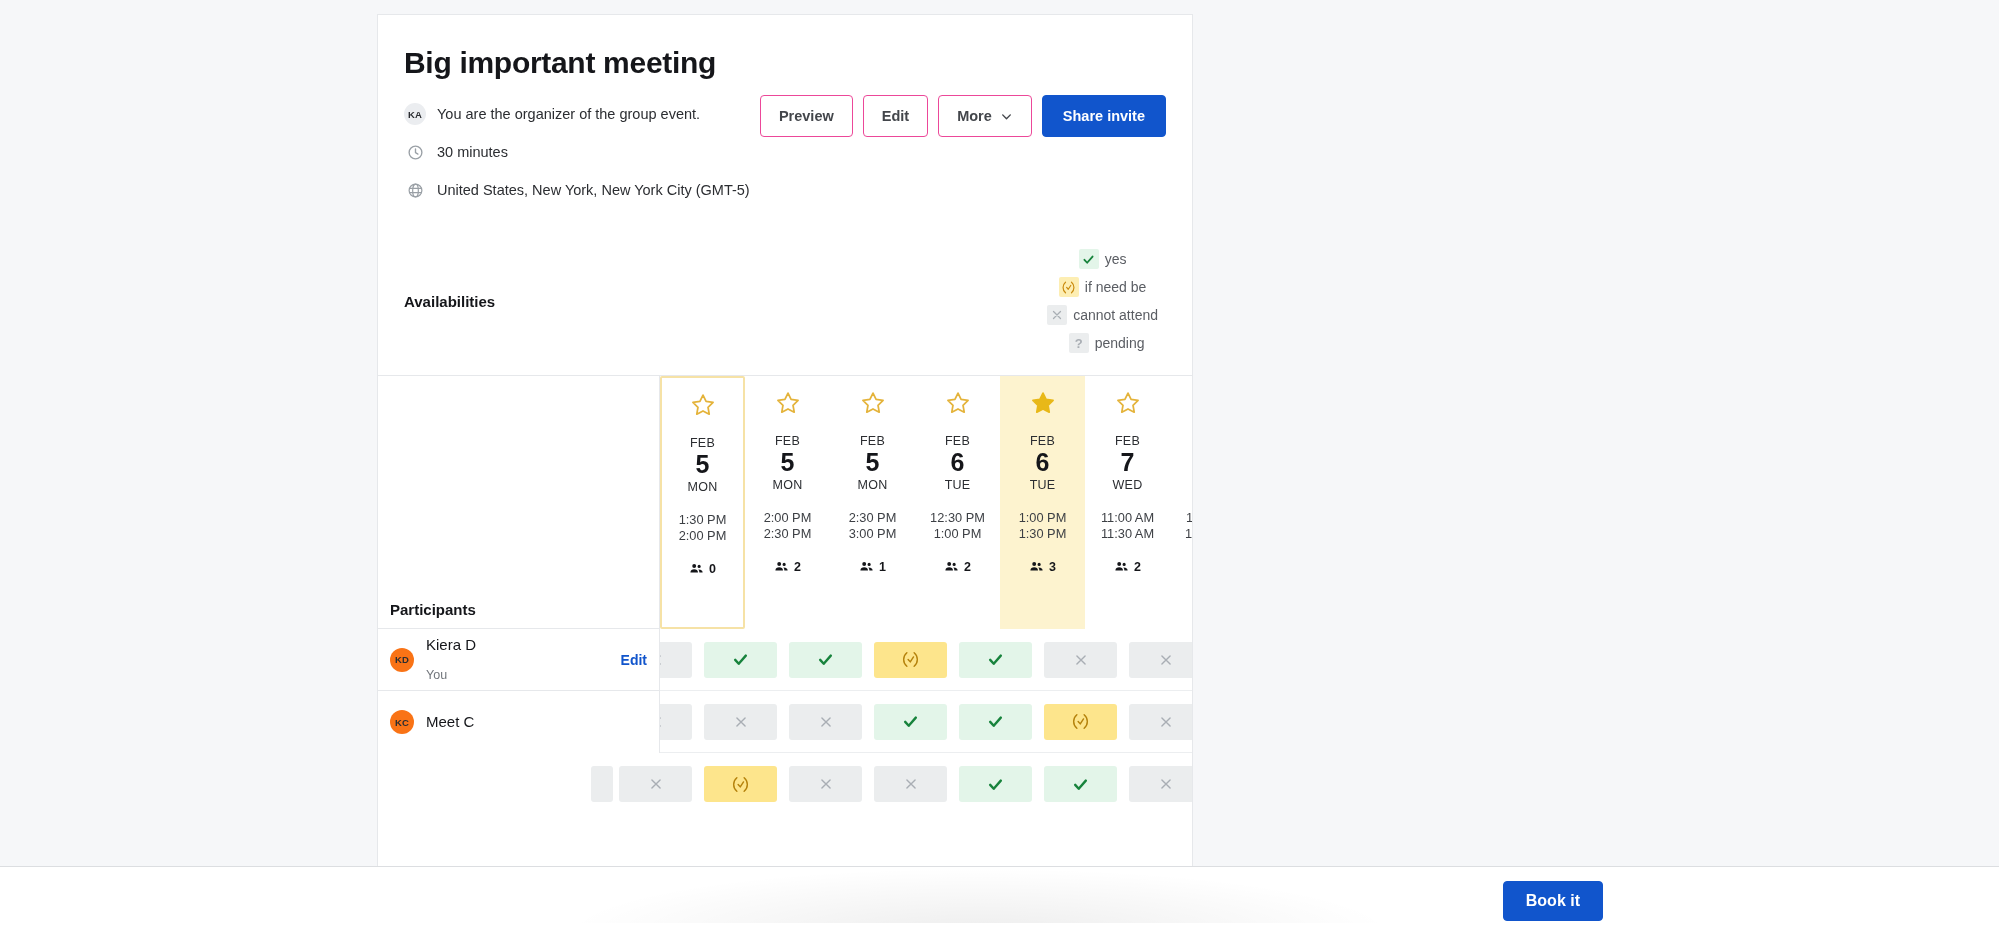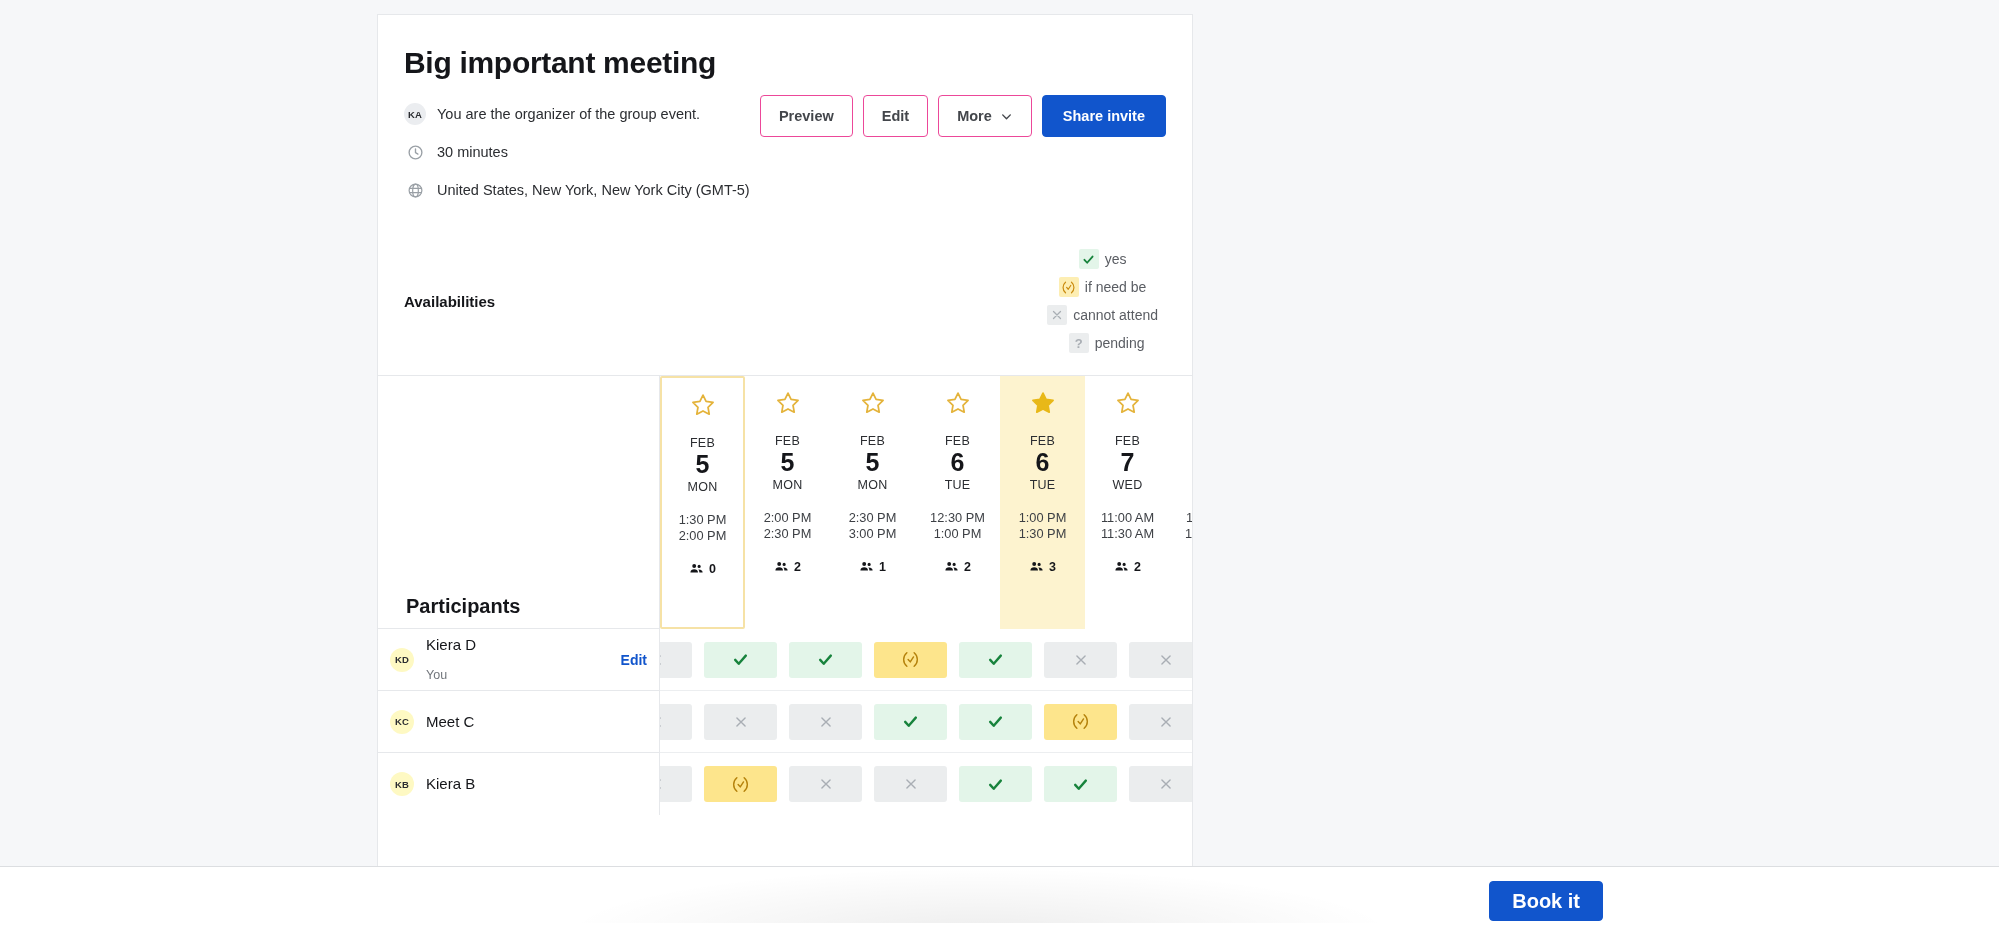--- a/index.html
+++ b/index.html
@@ -190,22 +190,22 @@
   .part-head {
     position: absolute;
     left: 0; top: 0;
     width: 282px; height: 253px;
     background: #fff;
     border-right: 1px solid #e6e8eb;
     border-bottom: 1px solid #e6e8eb;
   }
   .part-head-label {
     position: absolute;
-    left: 28px; bottom: 10px;
-    font-size: 20px; font-weight: 700; color: #15161a;
+    left: 12px; bottom: 10px;
+    font-size: 15px; font-weight: 700; color: #15161a;
   }
 
   
   .rows-left {
     position: absolute;
     left: 0; top: 253px;
     width: 282px;
     background: #fff;
     border-right: 1px solid #e6e8eb;
     z-index: 3;
@@ -216,21 +216,21 @@
     align-items: center;
     gap: 12px;
     padding: 0 12px;
     border-bottom: 1px solid #e6e8eb;
     background: #fff;
   }
   .prow-left:last-child { border-bottom: none; }
   .avatar-row {
     width: 24px; height: 24px;
     border-radius: 50%;
-    background: #fef9c3;
+    background: #f97316;
     color: #2b2d31;
     font-size: 9.5px; font-weight: 700;
     display: flex; align-items: center; justify-content: center;
     flex: none; letter-spacing: 0.2px;
   }
   .pname { font-size: 15px; color: #15161a; line-height: 1.15; }
   .psub { font-size: 12.5px; color: #72767c; line-height: 1.2; margin-top: 14px; }
   .pedit {
     margin-left: auto;
     font-size: 14px; font-weight: 700; color: #1155cc;
@@ -290,21 +290,21 @@
   }
   .book-btn {
     position: absolute;
     right: 396px; top: 14px;
     height: 40px;
     padding: 0 22px;
     border-radius: 4px;
     border: 1px solid #1155cc;
     background: #1155cc;
     color: #fff;
-    font-size: 20px; font-weight: 700;
+    font-size: 16px; font-weight: 700;
     font-family: "Liberation Sans", sans-serif;
     display: flex; align-items: center; justify-content: center;
     cursor: pointer;
   }
 </style>
 </head>
 <body>
 
 <div class="page">
 
@@ -770,26 +770,20 @@
                 <div class="psub">You</div>
               </div>
               <div class="pedit">Edit</div>
             </div>
             <div class="prow-left">
               <div class="avatar-row">KC</div>
               <div>
                 <div class="pname">Meet C</div>
               </div>
             </div>
-            <div class="prow-left">
-              <div class="avatar-row">KB</div>
-              <div>
-                <div class="pname">Kiera B</div>
-              </div>
-            </div>
           </div>
 
       </div>
 
     </div>
   </div>
 
   <div class="footer">
     <button class="book-btn">Book it</button>
   </div>

